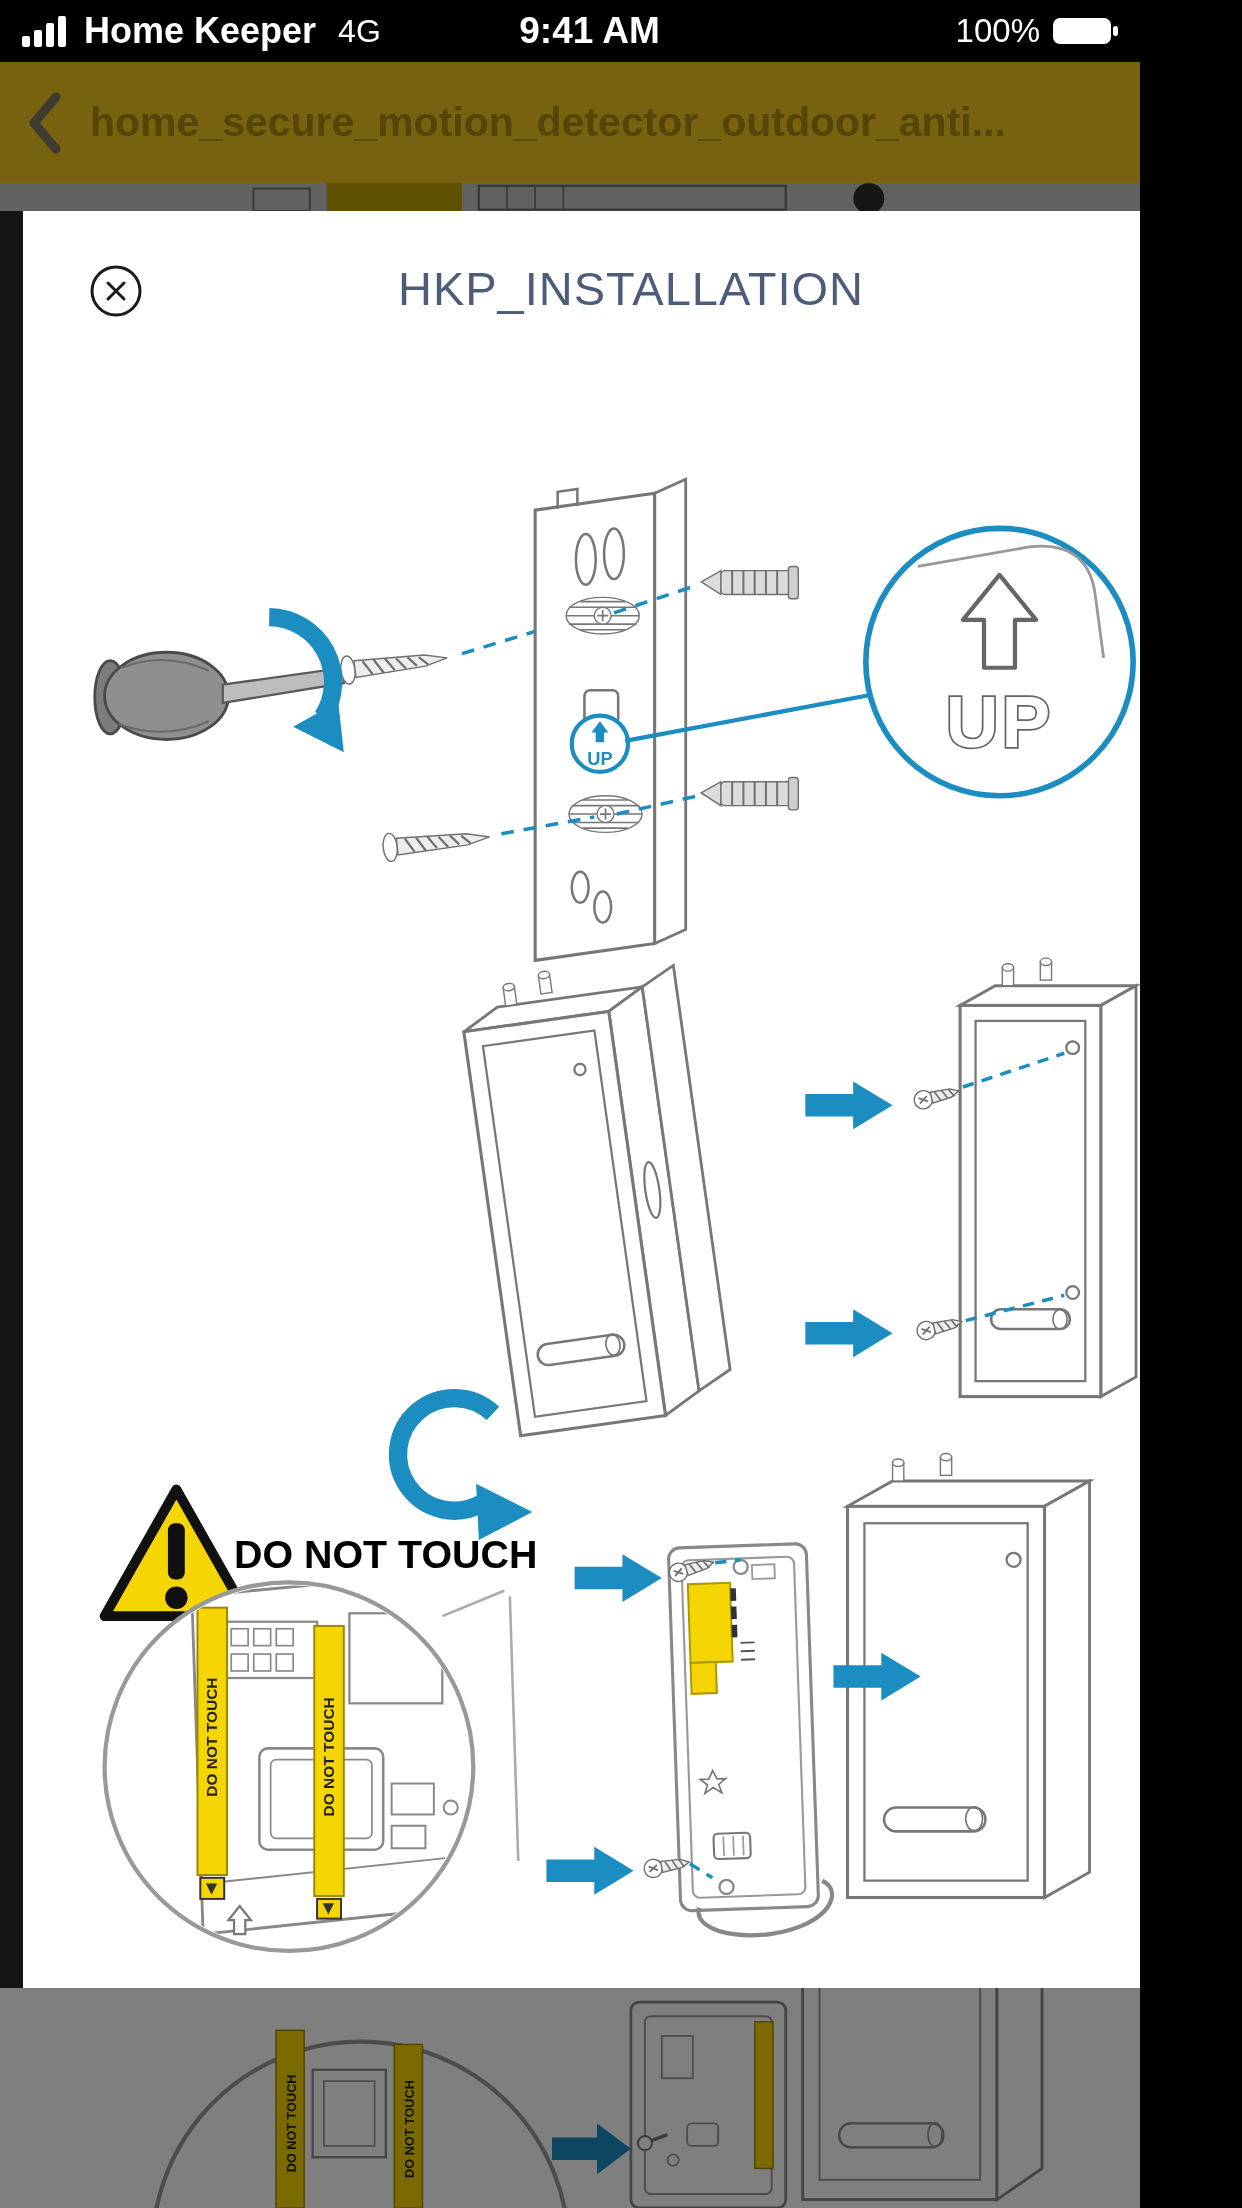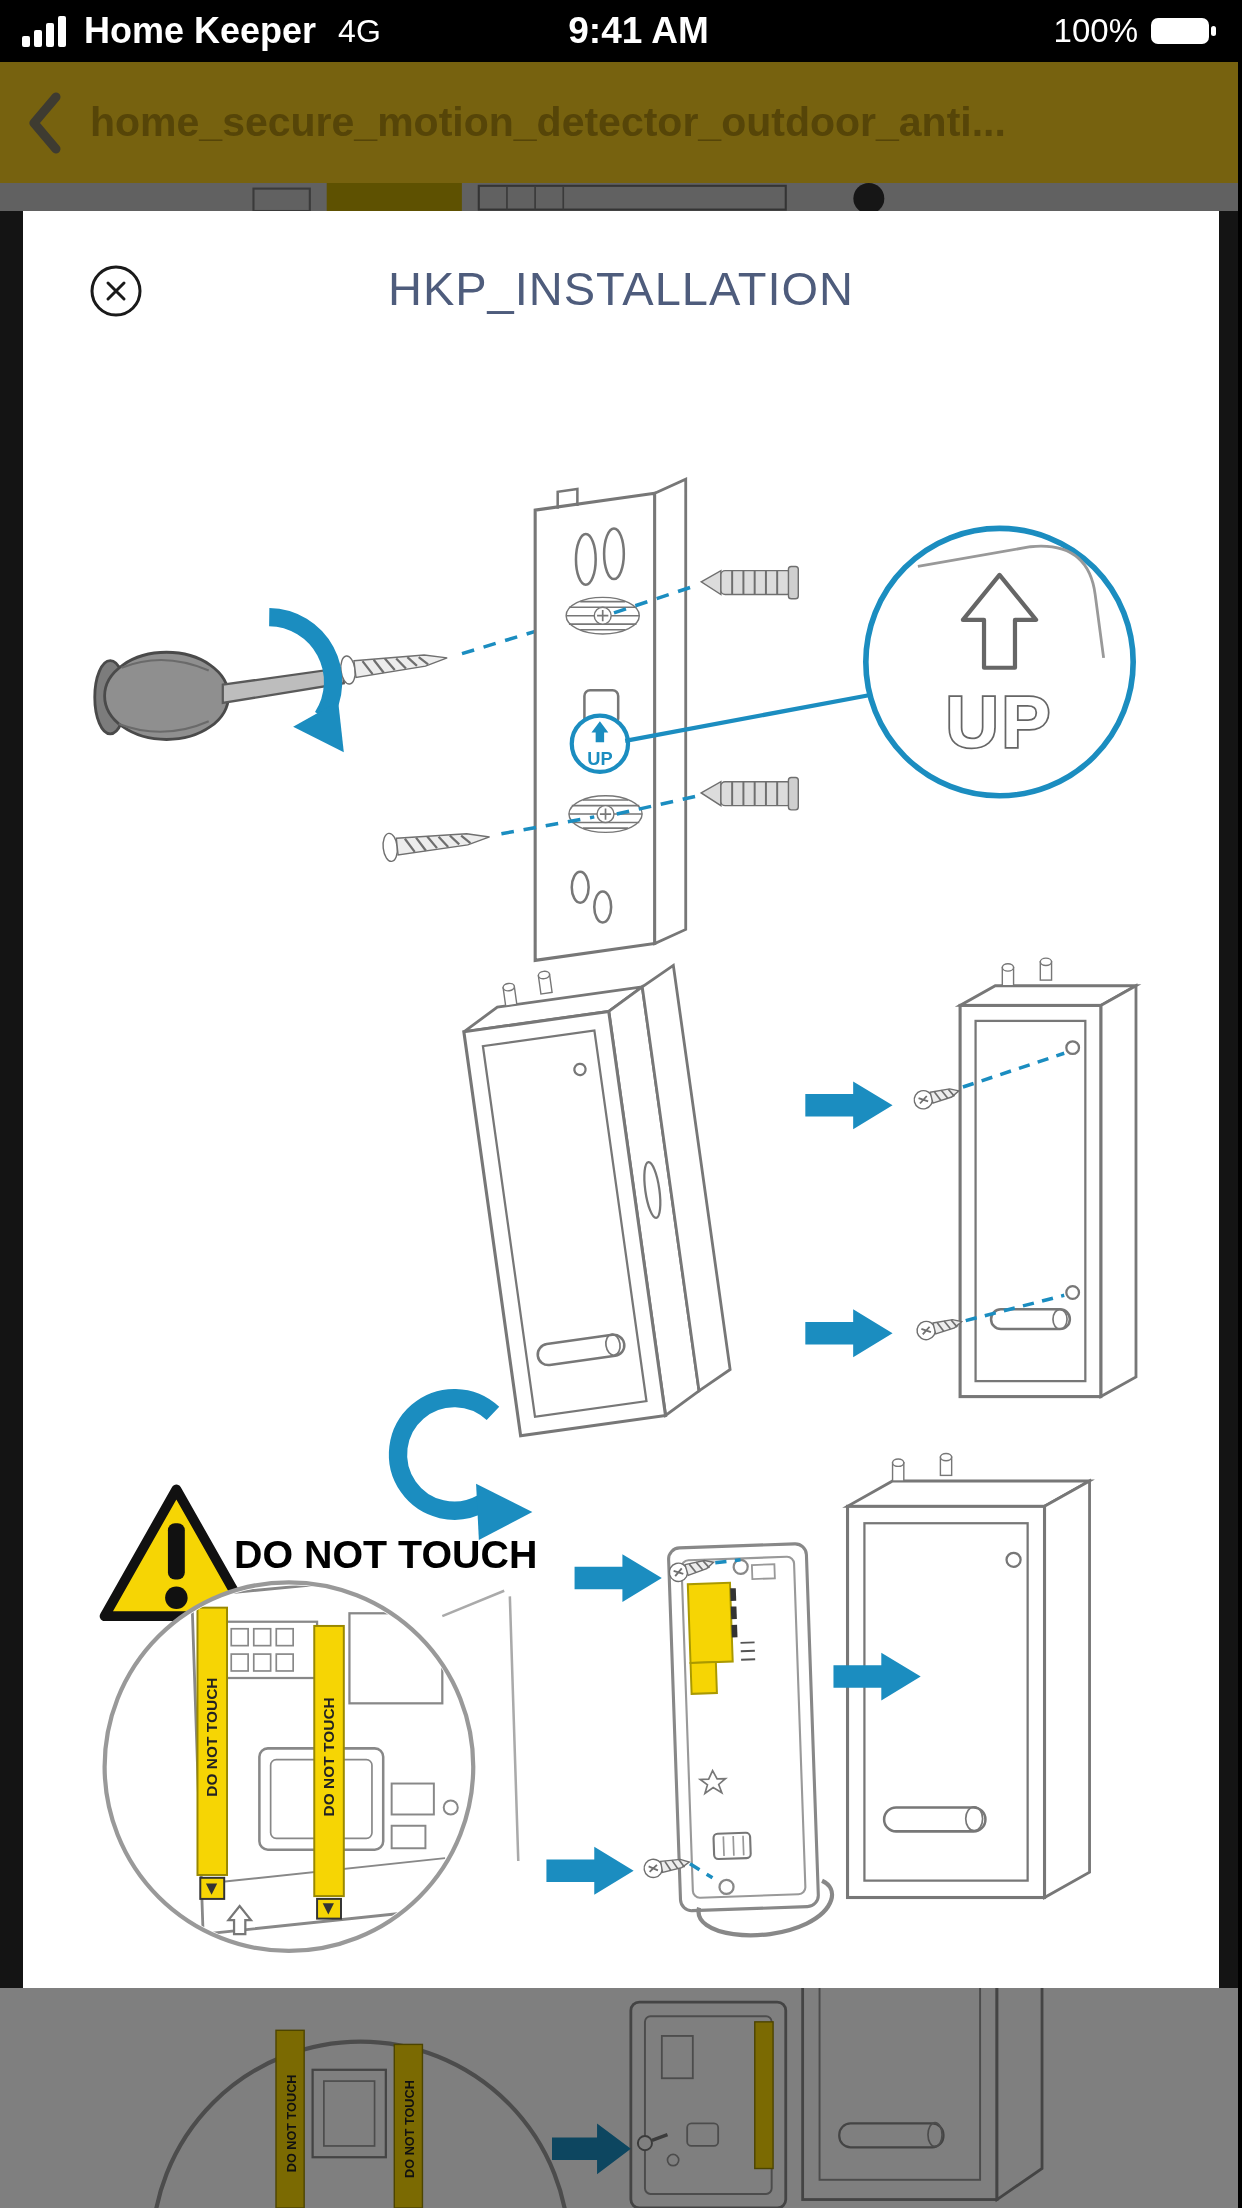--- a/index.html
+++ b/index.html
@@ -1,16 +1,16 @@
 <!DOCTYPE html>
 <html style="--accent-blue: #1b8dc0; --warning-yellow: #f6d504; --header-olive: #77620f; --modal-title: #4e5c7c;"><head>
 <meta charset="utf-8">
 <style>
   html,body{margin:0;padding:0;background:#000;}
-  .screen{position:relative;width:1238px;height:2208px;background:#141414;overflow:hidden;
+  .screen{position:relative;width:1140px;height:2208px;background:#141414;overflow:hidden;
           font-family:"Liberation Sans",sans-serif;}
   
   .statusbar{position:absolute;top:0;left:0;width:100%;height:62px;background:#000;color:#fff;
              display:flex;align-items:center;}
   .sb-left{display:flex;align-items:center;gap:14px;margin-left:22px;}
   .sb-carrier{font-size:36px;font-weight:600;}
   .sb-net{font-size:32px;font-weight:400;margin-left:8px;}
   .sb-time{position:absolute;left:0;right:0;text-align:center;font-size:37px;font-weight:700;margin-left:39px;}
   .sb-right{position:absolute;right:20px;display:flex;align-items:center;gap:12px;}
   .sb-batt-pct{font-size:33px;font-weight:400;}
@@ -18,21 +18,21 @@
   .header{position:absolute;top:62px;left:0;width:100%;height:121px;background:var(--header-olive);
           display:flex;align-items:center;}
   .back-btn{width:90px;height:100%;display:flex;align-items:center;justify-content:center;cursor:pointer;}
   .header-title{flex:1;font-size:41px;font-weight:700;color:#564508;white-space:nowrap;
                 overflow:hidden;margin-right:20px;}
   
   .backdrop{position:absolute;top:183px;left:0;width:100%;height:2025px;background:#141414;}
   .bg-strip-top{position:absolute;top:0;left:0;width:1242px;height:28px;}
   .bg-strip-bottom{position:absolute;bottom:0;left:0;width:1242px;height:220px;}
   
-  .modal{position:absolute;top:211px;left:23px;width:1196px;height:1777px;background:#fff;}
+  .modal{position:absolute;top:211px;left:23px;width:1196px;height:1777px;background:#fff;padding-left:20px;}
   .close-btn{position:absolute;top:47px;left:60px;width:66px;height:66px;cursor:pointer;}
   .modal-title{position:absolute;top:50px;left:0;width:100%;text-align:center;font-size:47px;
                font-weight:400;letter-spacing:1px;color:var(--modal-title);}
   .diagram{position:absolute;top:158px;left:0;width:1196px;height:1619px;}
   svg text{font-family:"Liberation Sans",sans-serif;}
 </style>
 </head>
 <body>
 
 <div class="screen">

